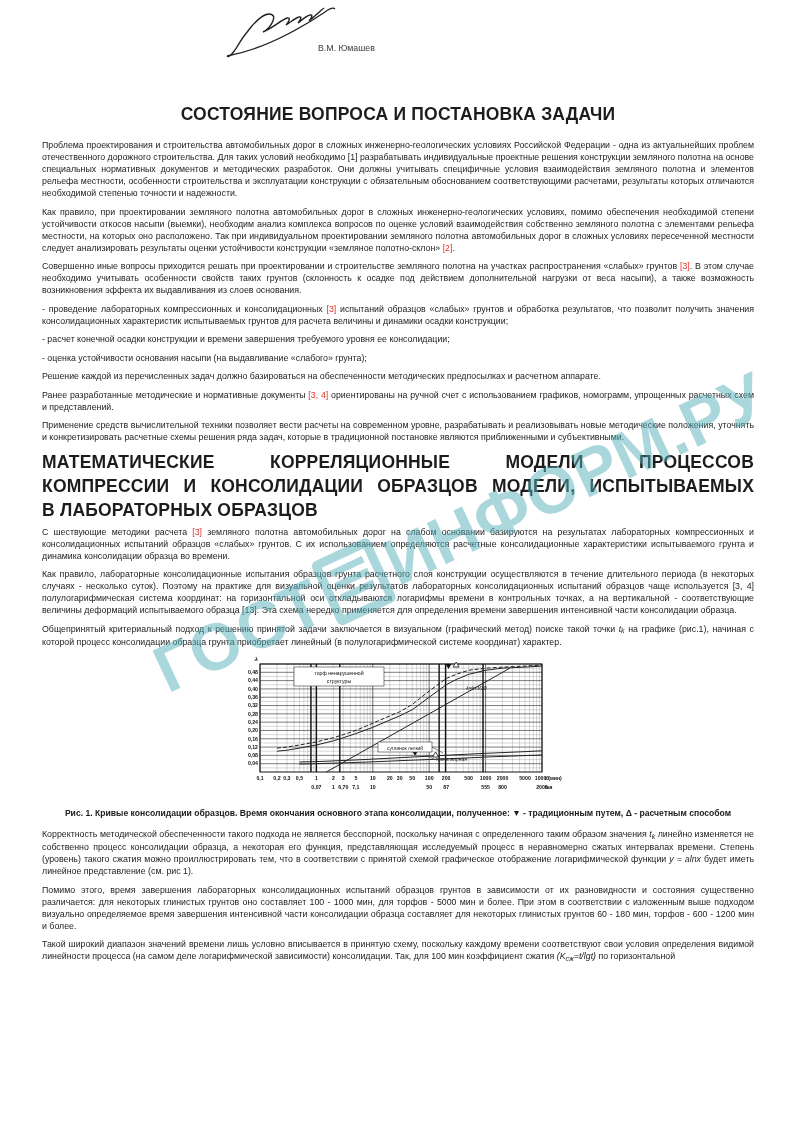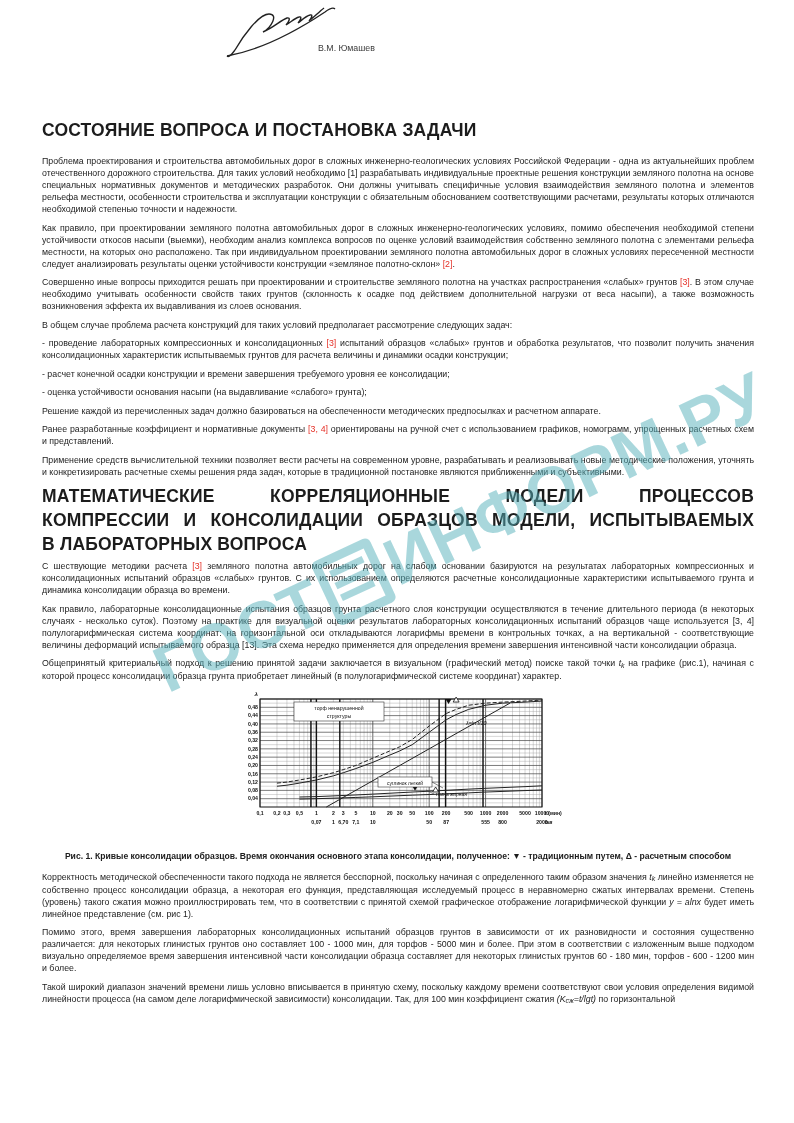--- a/index.html
+++ b/index.html
@@ -2,30 +2,30 @@
 <html><head>
 <meta charset="utf-8">
 <style>
   html,body{margin:0;padding:0;background:#ffffff;}
   .page{position:relative;width:794px;height:1123px;margin:0 auto;background:#fff;
         overflow:hidden;font-family:"Liberation Sans",sans-serif;color:#1c1c1c;}
   .content{position:absolute;left:42px;top:0;width:712px;z-index:1;}
   .header{position:relative;height:104px;}
   .sig{position:absolute;left:183px;top:2px;}
   .author{position:absolute;left:276px;top:43px;font-size:8.8px;color:#3a3a3a;}
-  h1.sec-title{font-size:17.5px;font-weight:bold;margin:16px 0 14px;letter-spacing:.2px;line-height:21px;}
+  h1.sec-title{font-size:17.5px;font-weight:bold;margin:0 0 14px;letter-spacing:.2px;line-height:21px;text-align:center;}
   .h2{font-size:17.5px;font-weight:bold;line-height:24px;margin:6px 0 4px;letter-spacing:.2px;}
   .h2-line.just{text-align:justify;text-align-last:justify;}
   p.body{font-size:8.8px;line-height:12px;text-align:justify;margin:0 0 6.5px;}
   .i{font-style:italic;}
   .isub{font-style:italic;font-size:7px;position:relative;top:1.5px;}
   .figure{width:336px;margin:2px auto 0;}
   svg.chart{display:block;width:336px;height:150px;}
   svg.chart text{font-family:"Liberation Sans",sans-serif;fill:#111;}
-  .caption{font-size:8.6px;font-weight:bold;text-align:center;margin:12px 0 10px;}
+  .caption{font-size:8.6px;font-weight:bold;text-align:center;margin:4px 0 10px;}
   .watermark{position:absolute;left:158px;top:635px;z-index:3;opacity:.5;
              transform:rotate(-25deg);transform-origin:left center;
              font-size:66px;font-weight:bold;white-space:nowrap;letter-spacing:1px;
              pointer-events:none;display:flex;align-items:center;gap:6px;}
   .wm-logo{display:inline-block;width:46px;height:52px;border:9px solid;border-radius:6px;}
   .wm-bar{display:block;height:7px;background:currentColor;margin:6px 5px 0;}
 </style>
 </head>
 <body>
 
@@ -50,32 +50,31 @@
         <path d="M10,48 C7,52 4,56 2,54" fill="none" stroke="#222" stroke-width="1.3"></path>
       </svg>
       <div class="author">В.М. Юмашев</div>
     </div>
 
     <h1 class="sec-title">СОСТОЯНИЕ ВОПРОСА И ПОСТАНОВКА ЗАДАЧИ</h1>
 
     <p class="body"><span>Проблема проектирования и строительства автомобильных дорог в сложных инженерно-геологических условиях Российской Федерации - одна из актуальнейших проблем отечественного дорожного строительства. Для таких условий необходимо [1] разрабатывать индивидуальные проектные решения конструкции земляного полотна на основе специальных нормативных документов и методических разработок. Они должны учитывать специфичные условия взаимодействия земляного полотна и элементов рельефа местности, особенности строительства и эксплуатации конструкции с обязательным обоснованием соответствующими расчетами, результаты которых отличаются необходимой степенью точности и надежности.</span></p>
     <p class="body"><span>Как правило, при проектировании земляного полотна автомобильных дорог в сложных инженерно-геологических условиях, помимо обеспечения необходимой степени устойчивости откосов насыпи (выемки), необходим анализ комплекса вопросов по оценке условий взаимодействия собственно земляного полотна с элементами рельефа местности, на которых оно расположено. Так при индивидуальном проектировании земляного полотна автомобильных дорог в сложных условиях пересеченной местности следует анализировать результаты оценки устойчивости конструкции «земляное полотно-склон» </span><span class="ref" style="color: rgb(229, 49, 40);">[2]</span><span>.</span></p>
     <p class="body"><span>Совершенно иные вопросы приходится решать при проектировании и строительстве земляного полотна на участках распространения «слабых» грунтов </span><span class="ref" style="color: rgb(229, 49, 40);">[3]</span><span>. В этом случае необходимо учитывать особенности свойств таких грунтов (склонность к осадке под действием дополнительной нагрузки от веса насыпи), а также возможность возникновения эффекта их выдавливания из слоев основания.</span></p>
-    <p class="body"><span>В общем случае проблема расчета конструкций для таких условий предполагает рассмотрение следующих задач:</span></p>
     <p class="body"><span>- проведение лабораторных компрессионных и консолидационных </span><span class="ref" style="color: rgb(229, 49, 40);">[3]</span><span> испытаний образцов «слабых» грунтов и обработка результатов, что позволит получить значения консолидационных характеристик испытываемых грунтов для расчета величины и динамики осадки конструкции;</span></p>
     <p class="body"><span>- расчет конечной осадки конструкции и времени завершения требуемого уровня ее консолидации;</span></p>
     <p class="body"><span>- оценка устойчивости основания насыпи (на выдавливание «слабого» грунта);</span></p>
     <p class="body"><span>Решение каждой из перечисленных задач должно базироваться на обеспеченности методических предпосылках и расчетном аппарате.</span></p>
-    <p class="body"><span>Ранее разработанные коэффициент и нормативные документы </span><span class="ref" style="color: rgb(229, 49, 40);">[3, 4]</span><span> ориентированы на ручной счет с использованием графиков, номограмм, упрощенных расчетных схем и представлений.</span></p>
+    <p class="body"><span>Ранее разработанные методические и нормативные документы </span><span class="ref" style="color: rgb(229, 49, 40);">[3, 4]</span><span> ориентированы на ручной счет с использованием графиков, номограмм, упрощенных расчетных схем и представлений.</span></p>
     <p class="body"><span>Применение средств вычислительной техники позволяет вести расчеты на современном уровне, разрабатывать и реализовывать новые методические положения, уточнять и конкретизировать расчетные схемы решения ряда задач, которые в традиционной постановке являются приближенными и субъективными.</span></p>
 
     <div class="h2">
       <div class="h2-line just">МАТЕМАТИЧЕСКИЕ КОРРЕЛЯЦИОННЫЕ МОДЕЛИ ПРОЦЕССОВ</div>
       <div class="h2-line just">КОМПРЕССИИ И КОНСОЛИДАЦИИ ОБРАЗЦОВ МОДЕЛИ, ИСПЫТЫВАЕМЫХ</div>
-      <div class="h2-line">В ЛАБОРАТОРНЫХ ВОПРОСА</div>
+      <div class="h2-line">В ЛАБОРАТОРНЫХ ОБРАЗЦОВ</div>
     </div>
 
     <p class="body"><span>С шествующие методики расчета </span><span class="ref" style="color: rgb(229, 49, 40);">[3]</span><span> земляного полотна автомобильных дорог на слабом основании базируются на результатах лабораторных компрессионных и консолидационных испытаний образцов «слабых» грунтов. С их использованием определяются расчетные консолидационные характеристики испытываемого грунта и динамика консолидации образца во времени.</span></p>
     <p class="body"><span>Как правило, лабораторные консолидационные испытания образцов грунта расчетного слоя конструкции осуществляются в течение длительного периода (в некоторых случаях - несколько суток). Поэтому на практике для визуальной оценки результатов лабораторных консолидационных испытаний образцов чаще используется [3, 4] полулогарифмическая система координат: на горизонтальной оси откладываются логарифмы времени в контрольных точках, а на вертикальной - соответствующие величины деформаций испытываемого образца [13]. Эта схема нередко применяется для определения времени завершения интенсивной части консолидации образца.</span></p>
     <p class="body"><span>Общепринятый критериальный подход к решению принятой задачи заключается в визуальном (графический метод) поиске такой точки </span><span class="i">t</span><span class="isub">k</span><span> на графике (рис.1), начиная с которой процесс консолидации образца грунта приобретает линейный (в полулогарифмической системе координат) характер.</span></p>
 
     <div class="figure">
       <svg class="chart" viewBox="0 0 336 150">
           <line x1="30" y1="10" x2="30" y2="118" stroke="#444" stroke-width="0.8"></line>
           <line x1="46.978091755448546" y1="10" x2="46.978091755448546" y2="118" stroke="#9a9a9a" stroke-width="0.4"></line>

